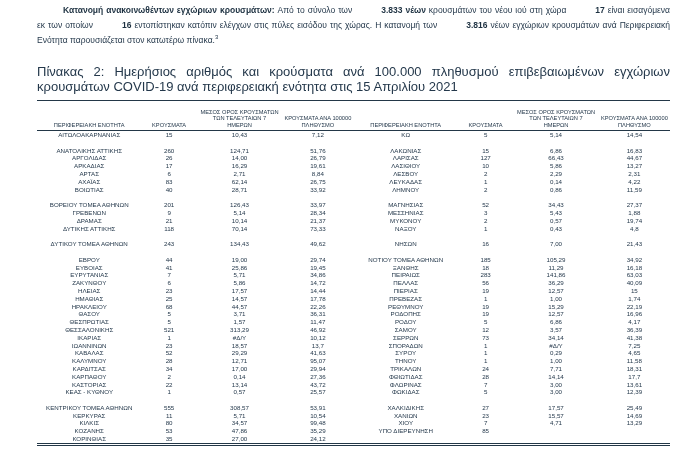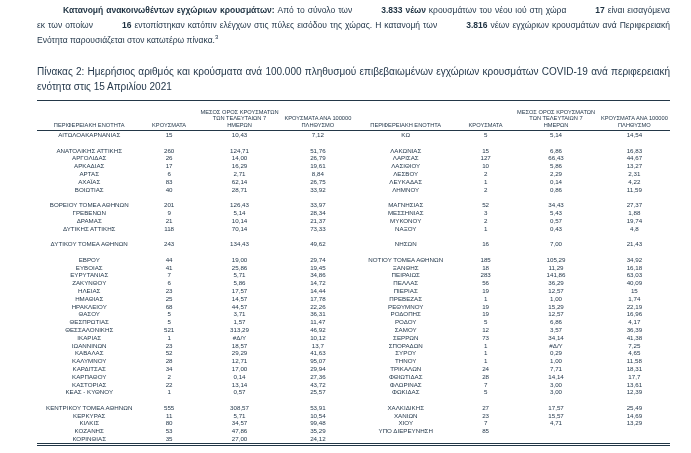--- a/index.html
+++ b/index.html
@@ -8,21 +8,21 @@
     font-family:"Liberation Sans",sans-serif;color:#24384b;
   }
   .intro{
     position:absolute;left:37px;top:3px;width:633px;margin:0;
     font-size:8.5px;line-height:15px;text-align:justify;color:#24384b;
   }
   .intro b{font-weight:bold;color:#1d3141;padding-left:26px;}
   .intro sup{font-size:6px;line-height:0;}
   .caption{
     position:absolute;left:37px;top:64px;width:633px;margin:0;
-    font-size:10px;line-height:15px;text-align:justify;color:#24384b;
+    font-size:13px;line-height:15px;text-align:justify;color:#24384b;
   }
   .covid-table{
     position:absolute;left:37px;top:100px;width:633px;
     border-top:1.2px solid #233747;
     border-bottom:3px double #233747;
     display:flex;flex-direction:row;
   }
   .half{width:50%;display:flex;flex-direction:column;}
   .thead{
     display:grid;grid-template-columns:33% 17.5% 27% 22.5%;

